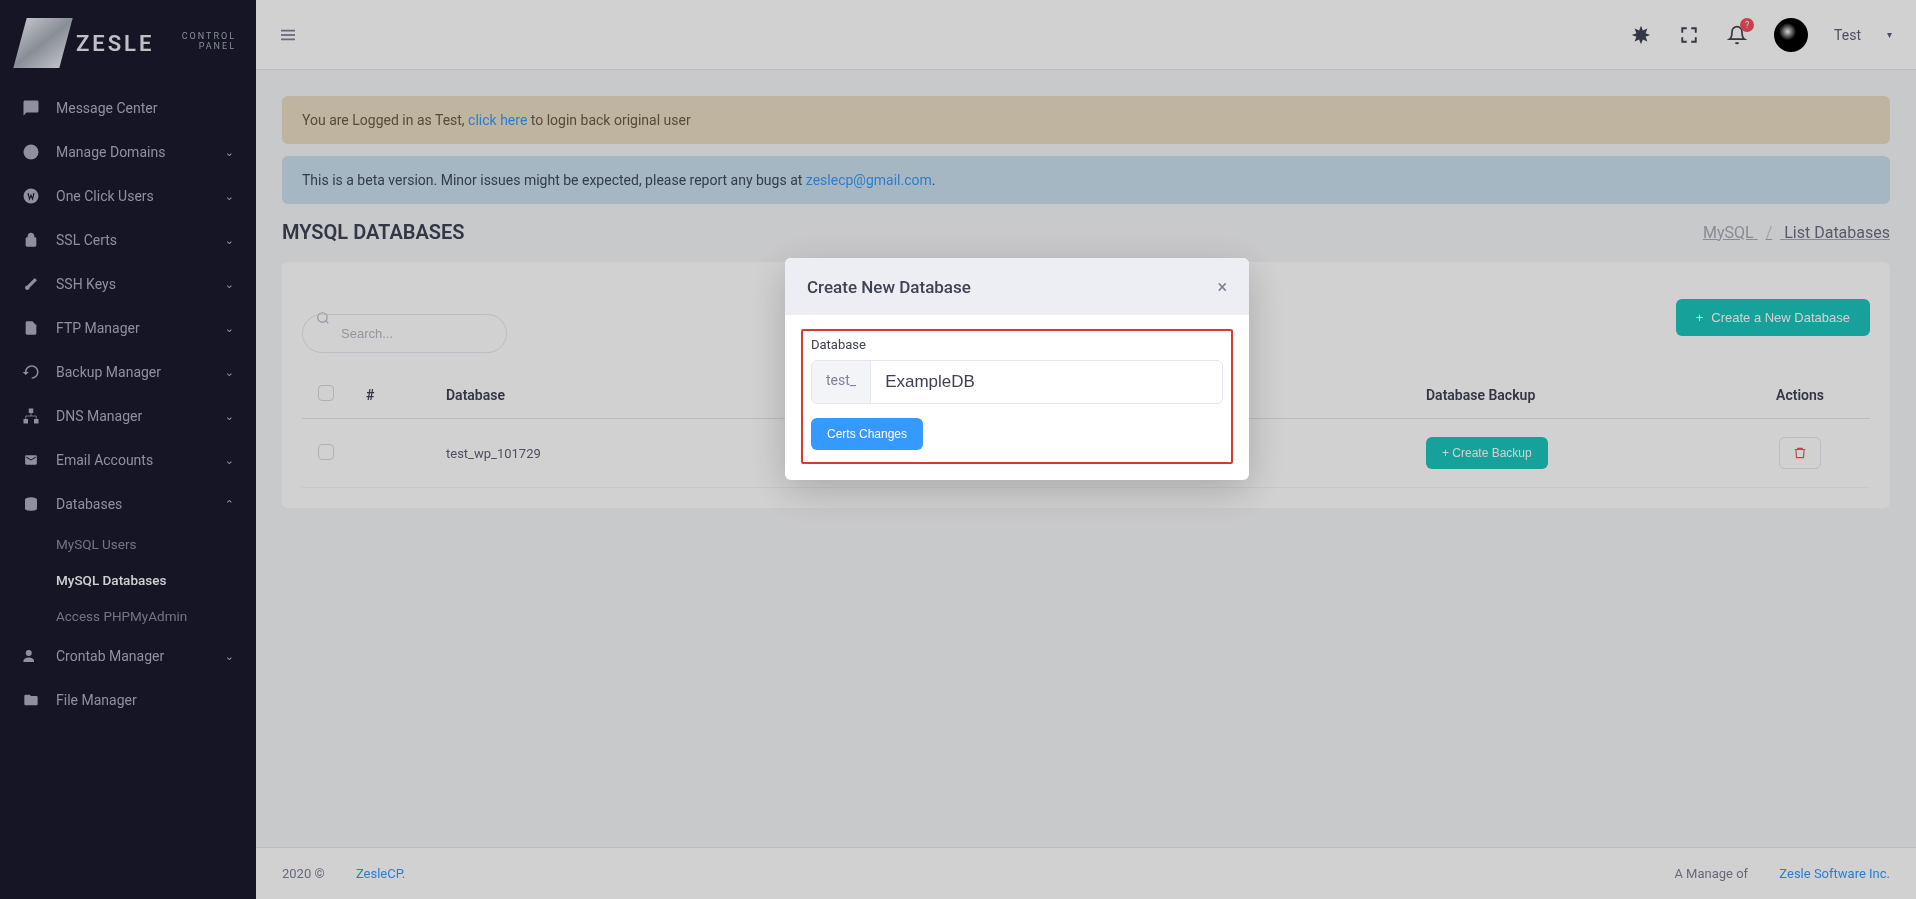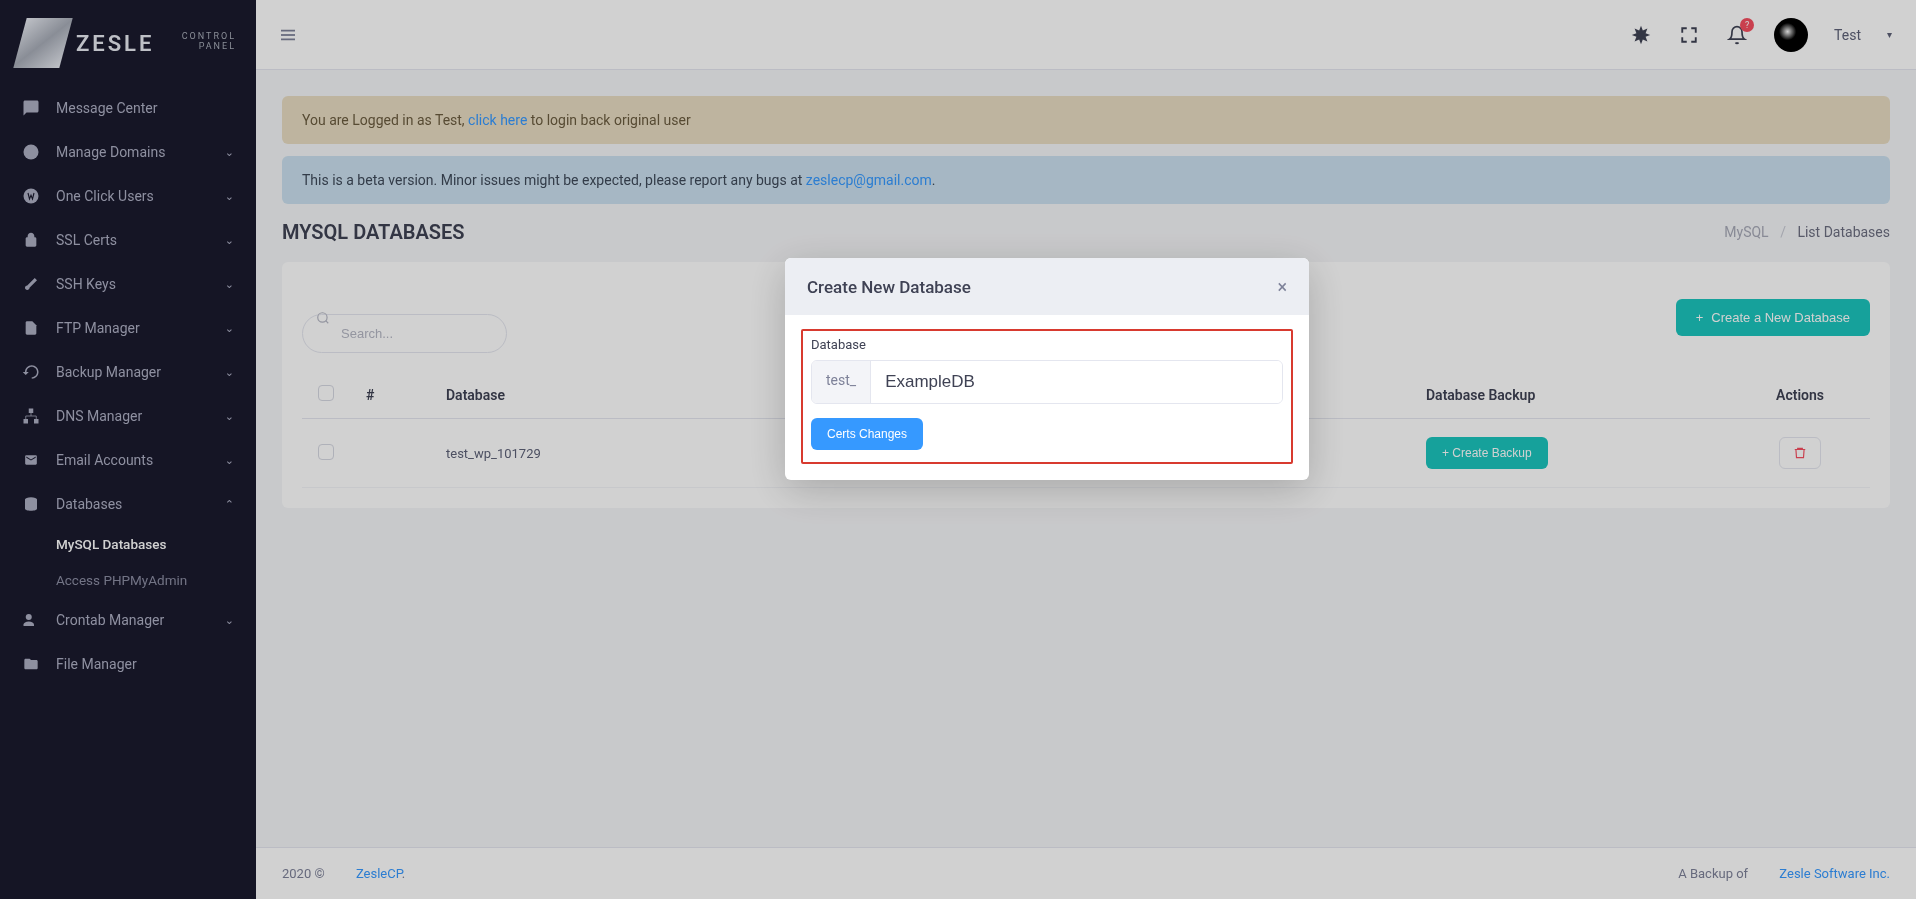--- a/index.html
+++ b/index.html
@@ -30,21 +30,21 @@
 .avatar { width:34px; height:34px; border-radius:50%; background: radial-gradient(circle at 40% 40%, #fff 0%, #000 30%, #000 70%, #444 100%); }
 
 .content { flex:1; padding: 26px; overflow-y:auto; position:relative; }
 .alert { border-radius:6px; padding:16px 20px; font-size:14px; margin-bottom:12px; }
 .alert-info { background:#cbe0ef; color:#3f4a5a; }
 .alert-warn { background:#e8dcc3; color:#6b5c3f; }
 .alert a { color:#3699ff; text-decoration:none; }
 
 .page-head { display:flex; align-items:center; margin:16px 0 18px; }
 .page-title { font-size:20px; font-weight:600; color:#3f4254; }
-.breadcrumb { margin-left:auto; font-size:14px; color:#a7a9b7; }
+.breadcrumb { margin-left:auto; font-size:16px; color:#a7a9b7;text-decoration:underline; }
 .breadcrumb .sep { margin:0 8px; color:#c7c9d4; }
 .breadcrumb .cur { color:#6c6e80; }
 
 .card { background:#fff; border-radius:6px; padding:20px; }
 .card-top { display:flex; align-items:center; margin-bottom:18px; }
 .search { position:relative; width:205px; }
 .search input { width:100%; padding:11px 14px 11px 38px; border:1px solid #e4e6ef; border-radius:20px; font-size:13px; color:#7e8299; background:#fff;margin-top:32px; }
 .search input::placeholder { color:#b5b7c4; }
 .search .sicon { position:absolute; left:14px; top:50%; transform:translateY(-50%); color:#b5b7c4; }
 .btn-new { margin-left:auto; background:#1bc5bd; color:#fff; border:none; border-radius:6px; padding:11px 20px; font-size:13px; font-weight:500; cursor:pointer; display:flex; align-items:center; gap:8px; }
@@ -55,21 +55,21 @@
 .checkbox { width:16px; height:16px; border:1px solid #d6d8e2; border-radius:4px; display:inline-block; }
 .btn-backup { background:#1bc5bd; color:#fff; border:none; border-radius:6px; padding:9px 16px; font-size:12px; cursor:pointer; }
 .btn-del { border:1px solid #e4e6ef; background:#fff; border-radius:6px; padding:8px 13px; cursor:pointer; color:#f64e60; }
 
 .footer { border-top:1px solid #e4e6ef; padding:18px 26px; display:flex; font-size:13px; color:#7e8299; background:#fff; }
 .footer a { color:#3699ff; text-decoration:none;margin-left:28px; }
 .footer .right { margin-left:auto; }
 
 
 .overlay { position:absolute; inset:0; background:rgba(0,0,0,0.18); z-index:50; }
-.modal { position:absolute; top:258px; left:50%; transform:translateX(-50%); width:524px; background:#fff; border-radius:6px; box-shadow:0 10px 40px rgba(0,0,0,0.2); z-index:60; }
+.modal { position:absolute; top:258px; left:50%; transform:translateX(-50%); width:464px; background:#fff; border-radius:6px; box-shadow:0 10px 40px rgba(0,0,0,0.2); z-index:60; }
 .modal-head { background:#eceef3; border-radius:6px 6px 0 0; padding:18px 22px; display:flex; align-items:center; }
 .modal-title { font-size:17px; font-weight:500; color:#3f4254; }
 .modal-close { margin-left:auto; font-size:18px; color:#7e8299; cursor:pointer; }
 .modal-body { padding:14px 16px 16px; }
 .field-wrap { border:2px solid #d83a2f; border-radius:2px; padding:6px 8px 12px; }
 .field-label { font-size:13px; color:#3f4254; margin-bottom:8px; display:block; }
 .input-group { display:flex; border:1px solid #e4e6ef; border-radius:6px; overflow:hidden; margin-bottom:14px; }
 .input-prefix { background:#f3f4f8; padding:11px 14px; border-right:1px solid #e4e6ef; color:#7e8299; font-size:14px; }
 .input-group input { flex:1; border:none; padding:11px 14px; font-size:17px; color:#3f4254; outline:none; }
 .btn-save { background:#3699ff; color:#fff; border:none; border-radius:6px; padding:9px 16px; font-size:12px; font-weight:500; cursor:pointer; }
@@ -177,20 +177,21 @@
     <div class="nav-item">
       <span class="nav-icon">
           <svg width="16" height="18" viewBox="0 0 24 24" fill="currentColor">
             <ellipse cx="12" cy="5" rx="9" ry="3"></ellipse>
             <path d="M3 5v14c0 1.66 4 3 9 3s9-1.34 9-3V5"></path>
           </svg>
         </span>
       <span>Databases</span>
       <span class="chev">⌃</span>
     </div>
+    <div class="nav-sub">MySQL Users</div>
     <div class="nav-sub active">MySQL Databases</div>
     <div class="nav-sub">Access PHPMyAdmin</div>
     <div class="nav-item">
       <span class="nav-icon">
           <svg width="18" height="18" viewBox="0 0 24 24" fill="currentColor">
             <circle cx="9" cy="8" r="4"></circle>
             <path d="M9 14c-4 0-7 2-7 4v2h14v-2c0-2-3-4-7-4z"></path>
           </svg>
         </span>
       <span>Crontab Manager</span>
@@ -305,21 +306,21 @@
           </tbody>
         </table>
       </div>
     </div>
 
     <div class="footer">
       <div>
         <span>2020 © </span><a>ZesleCP</a><span>.</span>
       </div>
       <div class="right">
-        <span>A Backup of </span><a>Zesle Software Inc.</a>
+        <span>A Manage of </span><a>Zesle Software Inc.</a>
       </div>
     </div>
   </div>
 </div>
 
 <div class="overlay" style="position:fixed;width:1916px;height:899px;"></div>
 <div class="modal" style="position:fixed;left:785px;transform:none;">
   <div class="modal-head">
     <span class="modal-title">Create New Database</span>
     <span class="modal-close">×</span>

